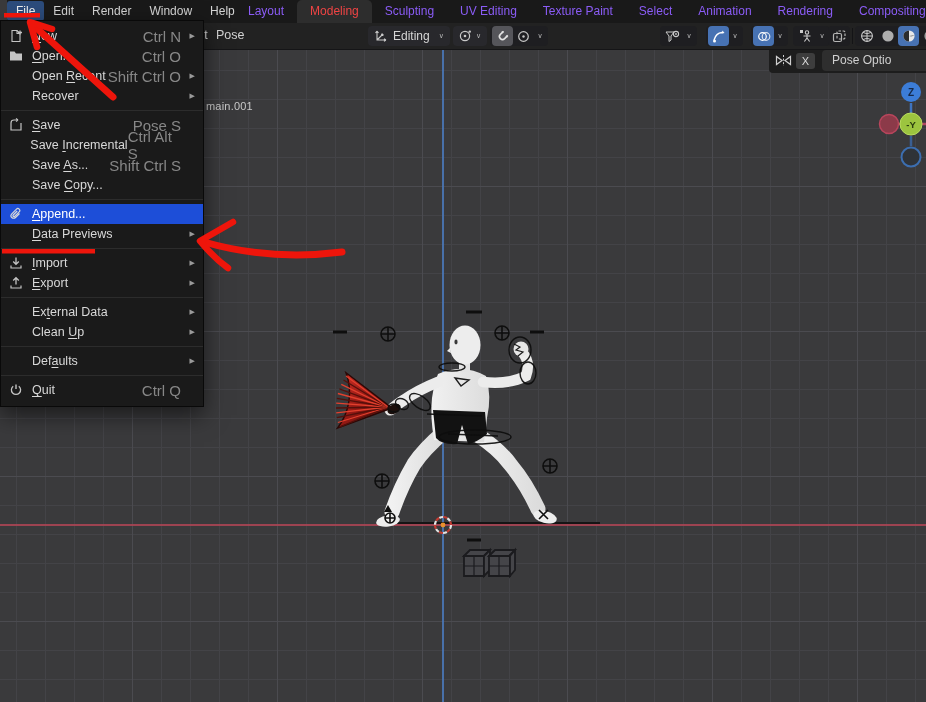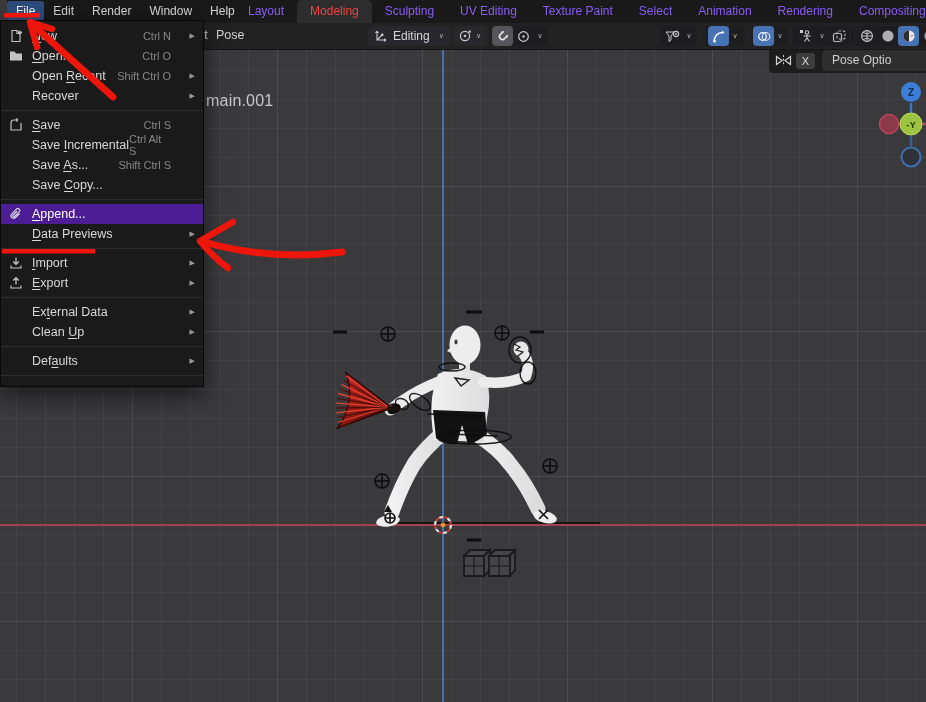--- a/index.html
+++ b/index.html
@@ -9,21 +9,21 @@
   .viewport{position:absolute;left:0;top:49px;right:0;bottom:0;z-index:1;background-color:#3a3a3c;
     background-image:
       linear-gradient(90deg,#4b4b50 1px,transparent 1px),
       linear-gradient(#4b4b50 1px,transparent 1px),
       linear-gradient(90deg,#434347 1px,transparent 1px),
       linear-gradient(#434347 1px,transparent 1px);
     background-size:145px 145px,145px 145px,29px 29px,29px 29px;
     background-position:-13px -8px,-13px -8px,-13px -8px,-13px -8px;}
   .axis-x{position:absolute;left:0;right:0;top:524px;height:2px;background:#a84553;z-index:2;opacity:.9}
   .axis-z{position:absolute;left:442px;top:49px;bottom:0;width:2px;background:#4a77b5;z-index:2;opacity:.9}
-  .obj-label{position:absolute;left:206px;top:92px;color:#c9c9c9;font-size:16px;z-index:4;letter-spacing:.2px}
+  .obj-label{position:absolute;left:206px;top:100px;color:#c9c9c9;font-size:11px;z-index:4;letter-spacing:.2px}
   
   .topbar{position:absolute;left:7px;top:0;right:0;height:23px;background:#191919;z-index:20;display:flex;align-items:center}
   .tb-menu{color:#d5d5d5;font-size:12px;padding:3px 9px;border-radius:3px;margin-top:-1px}
   .tb-menu.active{background:#2c4c7c;color:#eee}
   .tabs{position:absolute;left:228px;top:0;height:23px;display:flex;align-items:flex-end;white-space:nowrap}
   .tab{font-size:12px;color:#8b5cf6;padding:4px 13px 5px;border-radius:5px 5px 0 0}
   .tab.active{background:#2d2d2d;color:#ef4444}
   
   .vheader{position:absolute;left:0;top:23px;right:0;height:26px;background:#222222;z-index:20;border-bottom:1px solid #151517}
   .vh-menu{position:absolute;top:5px;font-size:12.5px;color:#d2d2d2}
@@ -36,25 +36,25 @@
   .vdiv{position:absolute;top:5px;width:1px;height:16px;background:#141416}
   
   .tool-overlay{position:absolute;right:0;top:48px;height:25px;background:#1d1d1d;z-index:10;display:flex;align-items:center;padding:0 0 0 6px;border-radius:0 0 0 4px}
   .mirror-x{display:flex;align-items:center;gap:4px}
   .xbadge{background:#3d3d3d;color:#dcdcdc;font-size:11px;padding:2px 6px;border-radius:3px;margin-right:7px}
   .pose-opt{background:#2e2e2e;color:#cfcfcf;font-size:12px;padding:3px 8px 4px 10px;border-radius:4px 0 0 4px;white-space:nowrap;overflow:hidden;width:86px}
   
   .popup{position:absolute;left:0;top:20px;width:204px;background:#1a1a1a;border:1px solid #090909;
          box-shadow:0 8px 22px rgba(0,0,0,.55);z-index:30;padding:5px 0 6px;box-sizing:border-box}
   .menu-item{height:20px;display:flex;align-items:center;padding:0 8px 0 8px;color:#d8d8d8;font-size:12.5px}
-  .menu-item.hl{background:#4c1d95;color:#fff}
+  .menu-item.hl{background:#1d4ed8;color:#fff}
   .menu-item u{text-decoration:underline;text-underline-offset:2px}
   .mi-icon{width:23px;display:flex;align-items:center}
   .mi-label{flex:1;white-space:nowrap}
-  .mi-shortcut{color:#878787;font-size:11px;margin-right:14px}
+  .mi-shortcut{color:#878787;font-size:15px;margin-right:4px}
   .mi-arrow{width:10px;font-size:7px;color:#9a9a9a;text-align:right}
   .menu-sep{border-top:1px solid #2c2c2c;margin:4px 0}
   
   .anno{position:absolute;left:0;top:0;z-index:40;pointer-events:none}
   
   .gizmo{position:absolute;left:858px;top:76px;z-index:8}
   .figure{position:absolute;left:330px;top:306px;z-index:5}
   .cursor3d{position:absolute;left:431px;top:513px;z-index:6}
   svg{display:block}
 </style>
@@ -376,21 +376,21 @@
     <div class="menu-sep"></div>
     <div class="menu-item">
       <span class="mi-icon">
         <svg width="14" height="14" viewBox="0 0 14 14">
           <path d="M2,5 V12 h10 V5" stroke="#c4c4c4" stroke-width="1.2" fill="none"></path>
           <path d="M2,5 Q2,2 5,2 h4" stroke="#c4c4c4" stroke-width="1.2" fill="none"></path>
           <path d="M9,2 l-2,-1.5 M9,2 l-2,1.5" stroke="#c4c4c4" stroke-width="1.1" fill="none"></path>
         </svg>
       </span>
       <span class="mi-label"><u>S</u>ave</span>
-      <span class="mi-shortcut">Ctrl S</span>
+      <span class="mi-shortcut">Pose S</span>
       <span class="mi-arrow"></span>
     </div>
     <div class="menu-item">
       <span class="mi-icon"></span>
       <span class="mi-label">Save <u>I</u>ncremental</span>
       <span class="mi-shortcut">Ctrl Alt S</span>
       <span class="mi-arrow"></span>
     </div>
     <div class="menu-item">
       <span class="mi-icon"></span>
@@ -458,20 +458,31 @@
       <span class="mi-arrow">▶</span>
     </div>
     <div class="menu-sep"></div>
     <div class="menu-item">
       <span class="mi-icon"></span>
       <span class="mi-label">Def<u>a</u>ults</span>
       <span class="mi-shortcut"></span>
       <span class="mi-arrow">▶</span>
     </div>
     <div class="menu-sep"></div>
+    <div class="menu-item">
+      <span class="mi-icon">
+        <svg width="14" height="14" viewBox="0 0 14 14">
+          <path d="M7,1.5 V6" stroke="#c4c4c4" stroke-width="1.4"></path>
+          <path d="M4.2,3.2 a4.6,4.6 0 1 0 5.6,0" stroke="#c4c4c4" stroke-width="1.3" fill="none"></path>
+        </svg>
+      </span>
+      <span class="mi-label"><u>Q</u>uit</span>
+      <span class="mi-shortcut">Ctrl Q</span>
+      <span class="mi-arrow"></span>
+    </div>
   </div>
 
 <svg class="anno" width="926" height="702" viewBox="0 0 926 702">
   <g stroke="#ee150b" fill="none" stroke-linecap="round" stroke-linejoin="round">
     <rect x="4" y="13" width="36" height="4.5" fill="#ee150b" stroke="none"></rect>
     <path d="M113,97 L33,25" stroke-width="7"></path>
     <path d="M52,29 L30,22 L37,47" stroke-width="6.5"></path>
     <rect x="2" y="249" width="93" height="4.5" fill="#ee150b" stroke="none"></rect>
     <path d="M342,252 Q270,261 204,242" stroke-width="7"></path>
     <path d="M233,222 L200,241 Q214,258 228,268" stroke-width="6.5"></path>

